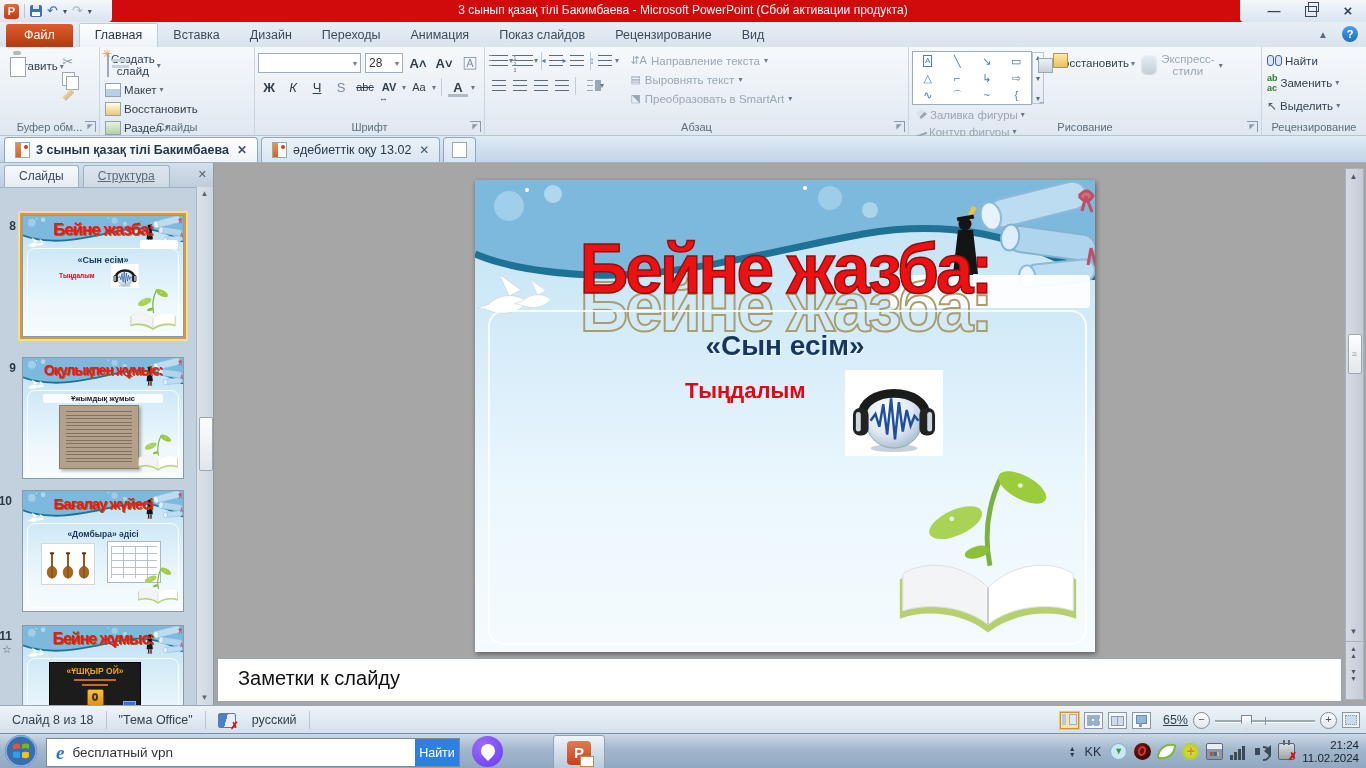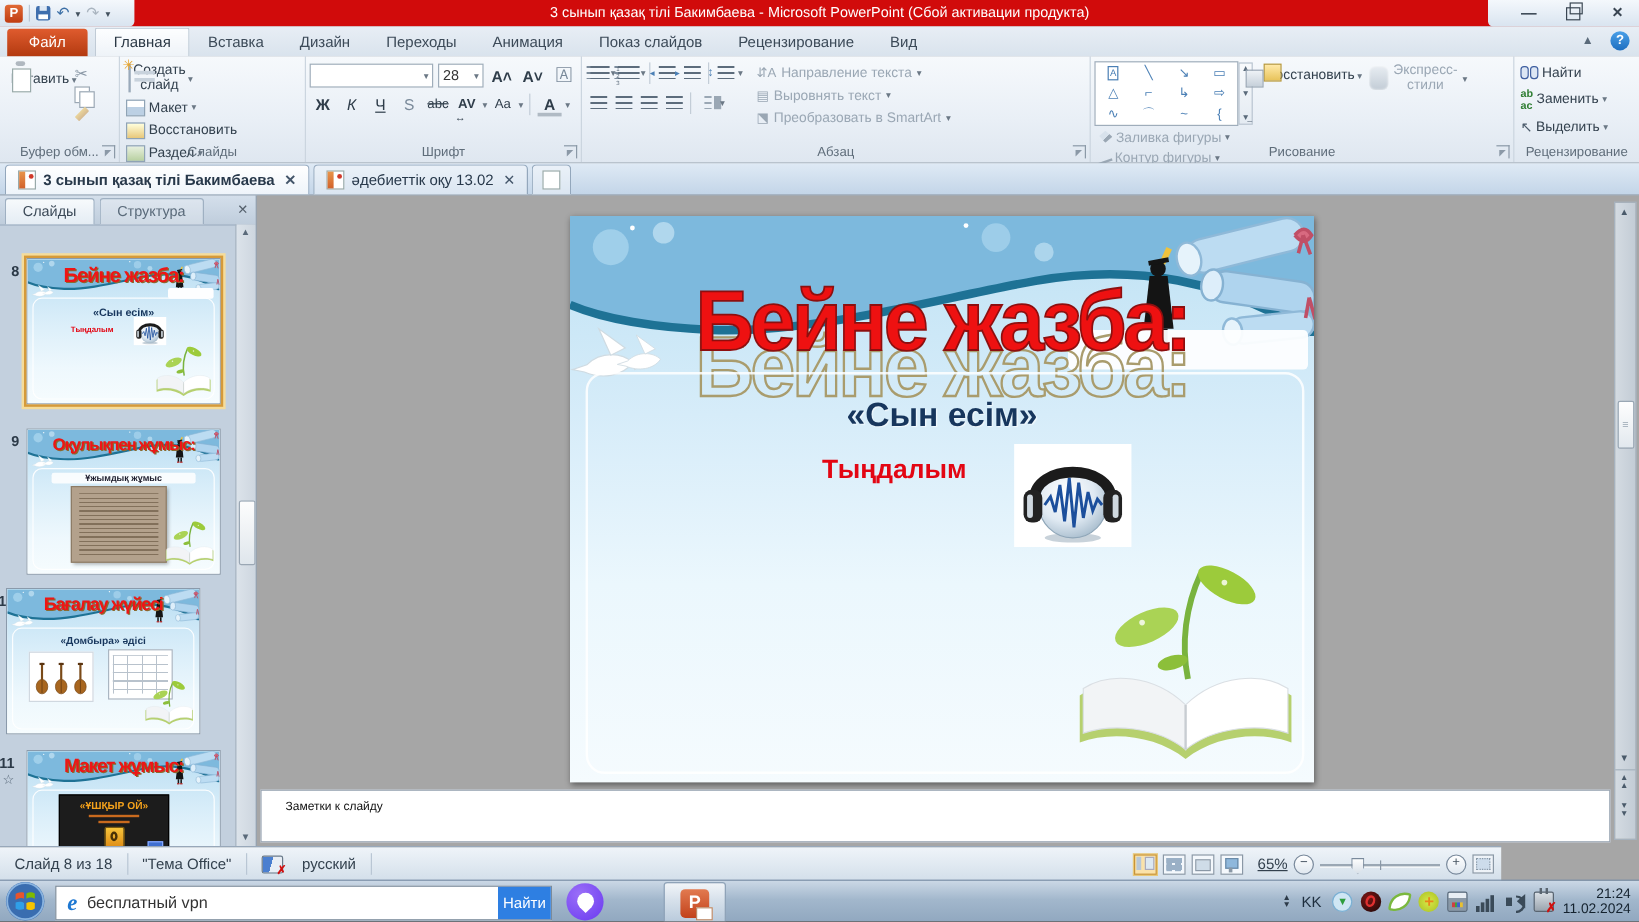--- a/index.html
+++ b/index.html
@@ -120,21 +120,21 @@
   .dtab-close{font-size:12px;color:#44566a;margin-left:2px;}
   .dtab.newtab{padding:0 8px;}
 
   
   .workspace{position:absolute;left:0;top:163px;width:1366px;height:542px;}
   
   .sidebar{position:absolute;left:0;top:0;width:213px;height:542px;background:#c3d0de;border-right:1px solid #8b9aa9;overflow:hidden;}
   .side-tabs{position:absolute;left:0;top:0;width:100%;height:24px;background:linear-gradient(#d4dfeb,#bfcddc);border-bottom:1px solid #9fb0c2;display:flex;align-items:flex-end;}
   .stab{height:21px;line-height:21px;padding:0 14px;font-size:12px;color:#3c4a58;border:1px solid #9fb0c2;border-bottom:none;border-radius:3px 3px 0 0;margin-left:4px;}
   .stab.active{background:linear-gradient(#f7fafc,#e4ecf4);}
-  .stab.inactive{background:rgba(255,255,255,.25);color:#5a6a7a;}
+  .stab.inactive{background:rgba(255,255,255,.25);color:#5a6a7a;text-decoration:underline;}
   .side-close{position:absolute;right:6px;top:5px;font-size:11px;color:#55606c;}
   .thumbs{position:absolute;left:0;top:24px;right:16px;bottom:0;}
   .thumb-num{position:absolute;font-size:12px;font-weight:bold;color:#2c3a48;width:16px;text-align:right;}
   .anim-star{position:absolute;font-size:11px;color:#5a6a7a;}
   .thumb{position:absolute;width:160px;height:120px;background:#fff;border:1px solid #8a9aab;box-shadow:0 0 0 2px #fff inset;}
   .thumb.selected{outline:2px solid #d59a3a;box-shadow:0 0 0 4px #f5dc9b;}
   
   .mini{position:absolute;inset:0;overflow:hidden;background:linear-gradient(180deg,#b8ddf2 0%,#d8edf9 40%,#eef8fd 75%,#f6fcfe 100%);}
   .m-wave{position:absolute;left:0;top:0;width:100%;height:26px;}
   .m-scrolls{position:absolute;right:-2px;top:-1px;width:46px;height:36px;}
@@ -193,24 +193,24 @@
   .sl-book{position:absolute;left:418px;top:280px;width:190px;height:196px;}
 
   
   .ed-scroll{position:absolute;right:2px;top:5px;width:17px;bottom:5px;background:linear-gradient(to right,#d4dbe2,#c3ccd5);border:1px solid #a6b2be;}
   .ed-btn{position:absolute;left:1px;width:13px;height:15px;text-align:center;font-size:8px;color:#4a5a6a;line-height:15px;}
   .ed-thumb{position:absolute;left:1.5px;width:12px;height:38px;border:1px solid #9aa7b4;border-radius:2px;background:linear-gradient(#fefefe,#e2e8ee);}
   .ed-thumb::before{content:"≡";display:block;text-align:center;color:#9aa7b4;font-size:9px;line-height:38px;}
   .ed-sep{position:absolute;left:0;right:0;height:1px;background:#a6b2be;}
 
   
-  .notes{position:absolute;left:3px;right:24px;top:495px;height:44px;background:#fff;border:1px solid #98a4b2;padding:8px 0 0 20px;box-sizing:border-box;font-size:10px;color:#111;}
-
-  
-  .statusbar{position:absolute;left:0;top:705px;width:1251px;height:28px;background:linear-gradient(#eff4f9,#d3dfea);border-top:1px solid #98a8ba;display:flex;align-items:center;font-size:12.5px;color:#33414e;}
+  .notes{position:absolute;left:3px;right:24px;top:495px;height:44px;background:#fff;border:1px solid #98a4b2;padding:8px 0 0 20px;box-sizing:border-box;font-size:20px;color:#111;}
+
+  
+  .statusbar{position:absolute;left:0;top:705px;width:1366px;height:28px;background:linear-gradient(#eff4f9,#d3dfea);border-top:1px solid #98a8ba;display:flex;align-items:center;font-size:12.5px;color:#33414e;}
   .st-item{padding:0 12px;display:flex;align-items:center;gap:6px;height:100%;}
   .st-sep{width:1px;height:18px;background:#b9c6d4;}
   .spell-ic{position:relative;width:16px;height:13px;background:linear-gradient(105deg,#4a7fd0 45%,#e8eef5 45%);border:1px solid #6a7a8a;border-radius:2px;}
   .spell-ic::after{content:"✗";position:absolute;right:-4px;bottom:-4px;color:#d01010;font-size:10px;font-weight:bold;}
   .st-right{position:absolute;right:6px;top:0;height:100%;display:flex;align-items:center;gap:5px;}
   .view-ic{width:17px;height:15px;border:1px solid #8a98a6;background:#f4f8fc;position:relative;}
   .view-ic.cur{background:#fbe2a9;border-color:#c89438;box-shadow:0 0 0 1px #e8c878;}
   .vi-norm::before{content:"";position:absolute;left:1px;top:1px;width:4px;height:11px;background:#b8c8d8;}
   .vi-norm::after{content:"";position:absolute;right:1px;top:1px;width:8px;height:11px;background:#dce8f2;border:1px solid #aab;box-sizing:border-box;}
   .vi-sort::before{content:"";position:absolute;inset:2px;background:
@@ -672,21 +672,21 @@
             <div class="m-panel"></div>
             <div class="m-sub m9-sub">Ұжымдық жұмыс</div>
             <div class="m-photo"></div>
             <svg class="m-book" style="right:4px;bottom:2px;width:42px;height:44px;">
                 <use href="#sym-book"></use>
               </svg>
           </div>
         </div>
 
         <span class="thumb-num" style="left:-4px;top:307px;">10</span>
-        <div class="thumb" style="left:5px;top:303px;">
+        <div class="thumb" style="left:22px;top:303px;">
           <div class="mini">
             <svg class="m-wave" preserveAspectRatio="none">
                 <use href="#sym-wave"></use>
               </svg>
             <svg class="m-scrolls">
                 <use href="#sym-scrolls"></use>
               </svg>
             <svg class="m-doves">
                 <use href="#sym-doves"></use>
               </svg>
@@ -717,21 +717,21 @@
           <div class="mini">
             <svg class="m-wave" preserveAspectRatio="none">
                 <use href="#sym-wave"></use>
               </svg>
             <svg class="m-scrolls">
                 <use href="#sym-scrolls"></use>
               </svg>
             <svg class="m-doves">
                 <use href="#sym-doves"></use>
               </svg>
-            <div class="m-title m11-title">Макет жұмыс:</div>
+            <div class="m-title m11-title">Бейне жұмыс:</div>
             <div class="m-panel"></div>
             <div class="m-black">
               <div class="m-btitle">«ҰШҚЫР ОЙ»</div>
               <div class="m-bline" style="top:16px;"></div>
               <div class="m-bline" style="top:21px;left:32px;width:26px;"></div>
               <div class="m-oicon"></div>
               <div class="m-bicon"></div>
             </div>
 
           </div>

